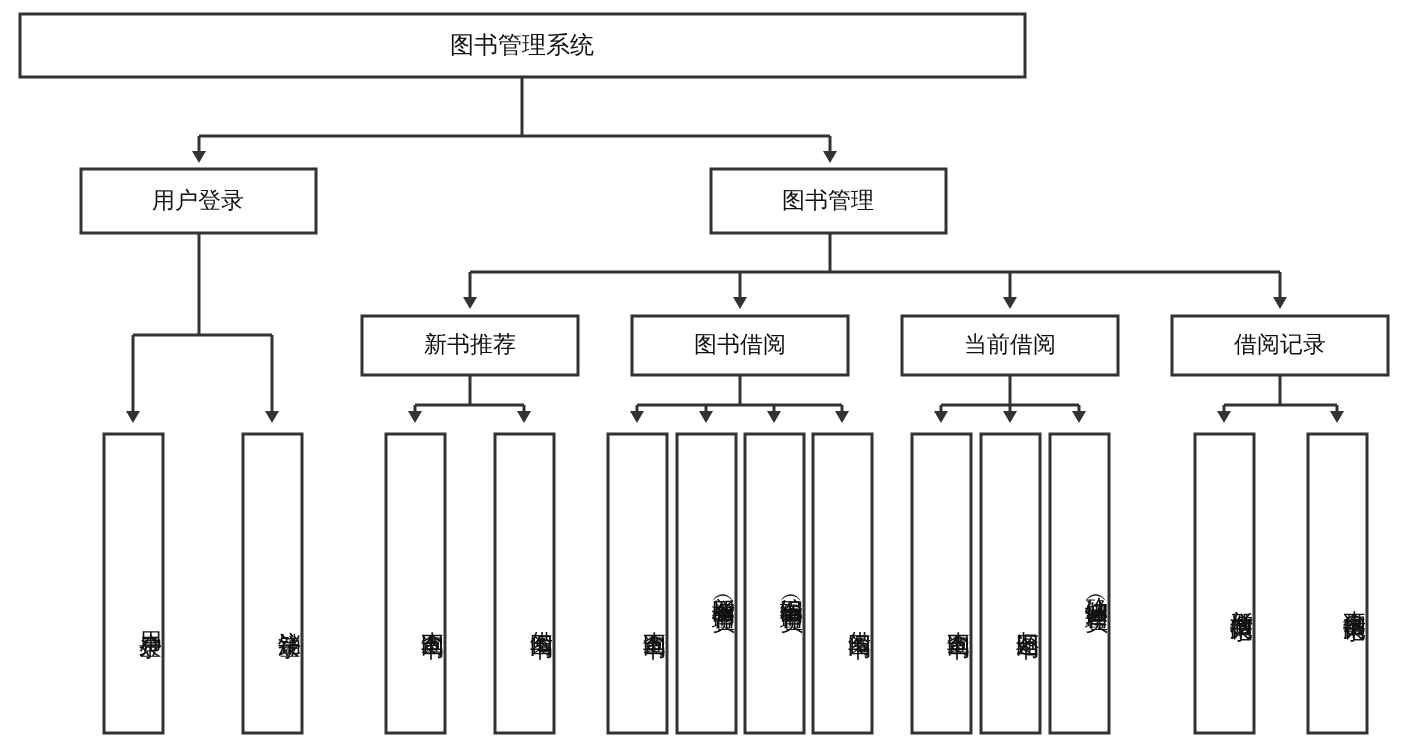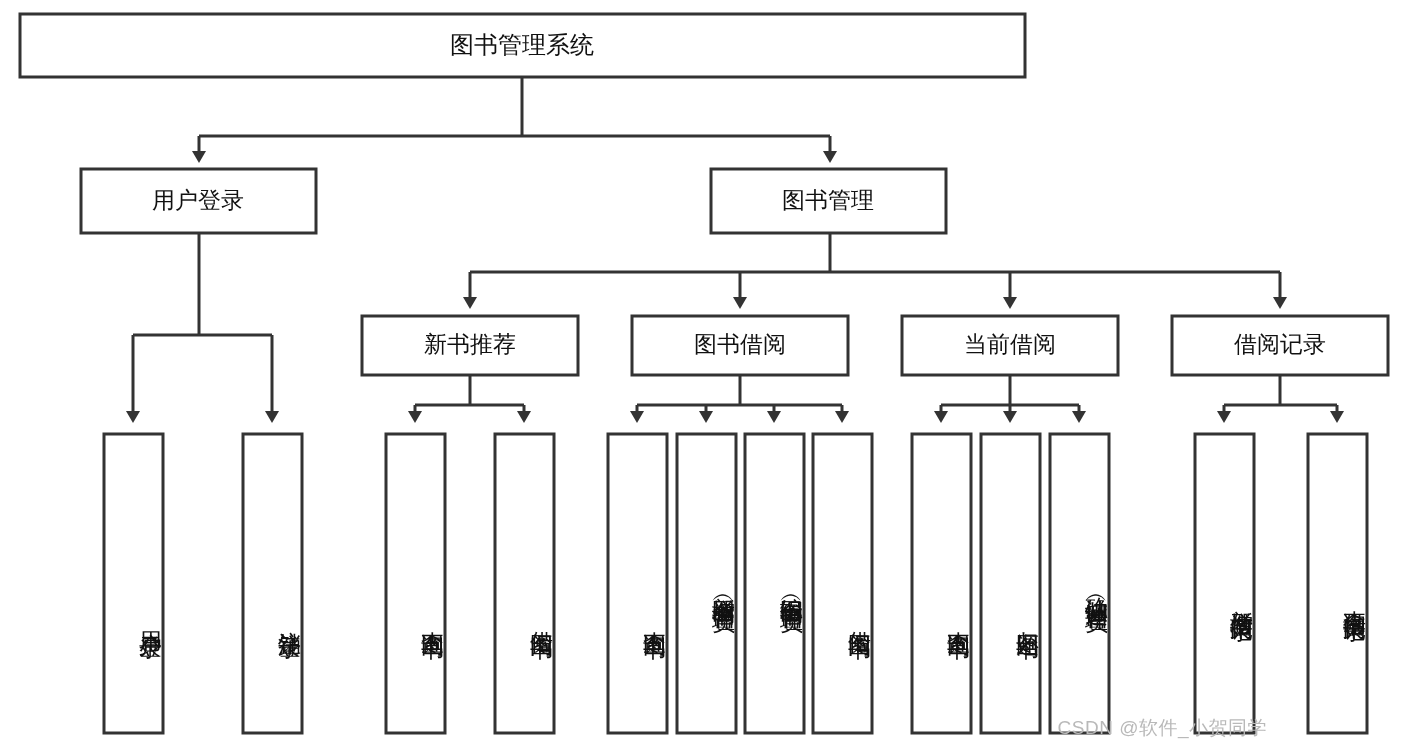--- a/index.html
+++ b/index.html
@@ -200,14 +200,13 @@
   <div class="leaf-label-wrap" style="left:745px; top:442px; width:59px; height:291px;">编辑图书（管理员）</div>
   <div class="leaf-label-wrap" style="left:813px; top:500px; width:59px; height:233px;">借阅图书</div>
 
   <div class="leaf-label-wrap" style="left:912px; top:500px; width:59px; height:233px;">查询图书</div>
   <div class="leaf-label-wrap" style="left:981px; top:500px; width:59px; height:233px;">归还图书</div>
   <div class="leaf-label-wrap" style="left:1050px; top:442px; width:59px; height:291px;">确认归还（管理员）</div>
 
   <div class="leaf-label-wrap" style="left:1195px; top:462px; width:59px; height:271px;">新增借阅记录</div>
   <div class="leaf-label-wrap" style="left:1308px; top:462px; width:59px; height:271px;">查询借阅记录</div>
 
-  <div class="watermark">CSDN @软件_小贺同学</div>
 </div>
 
 </body></html>

